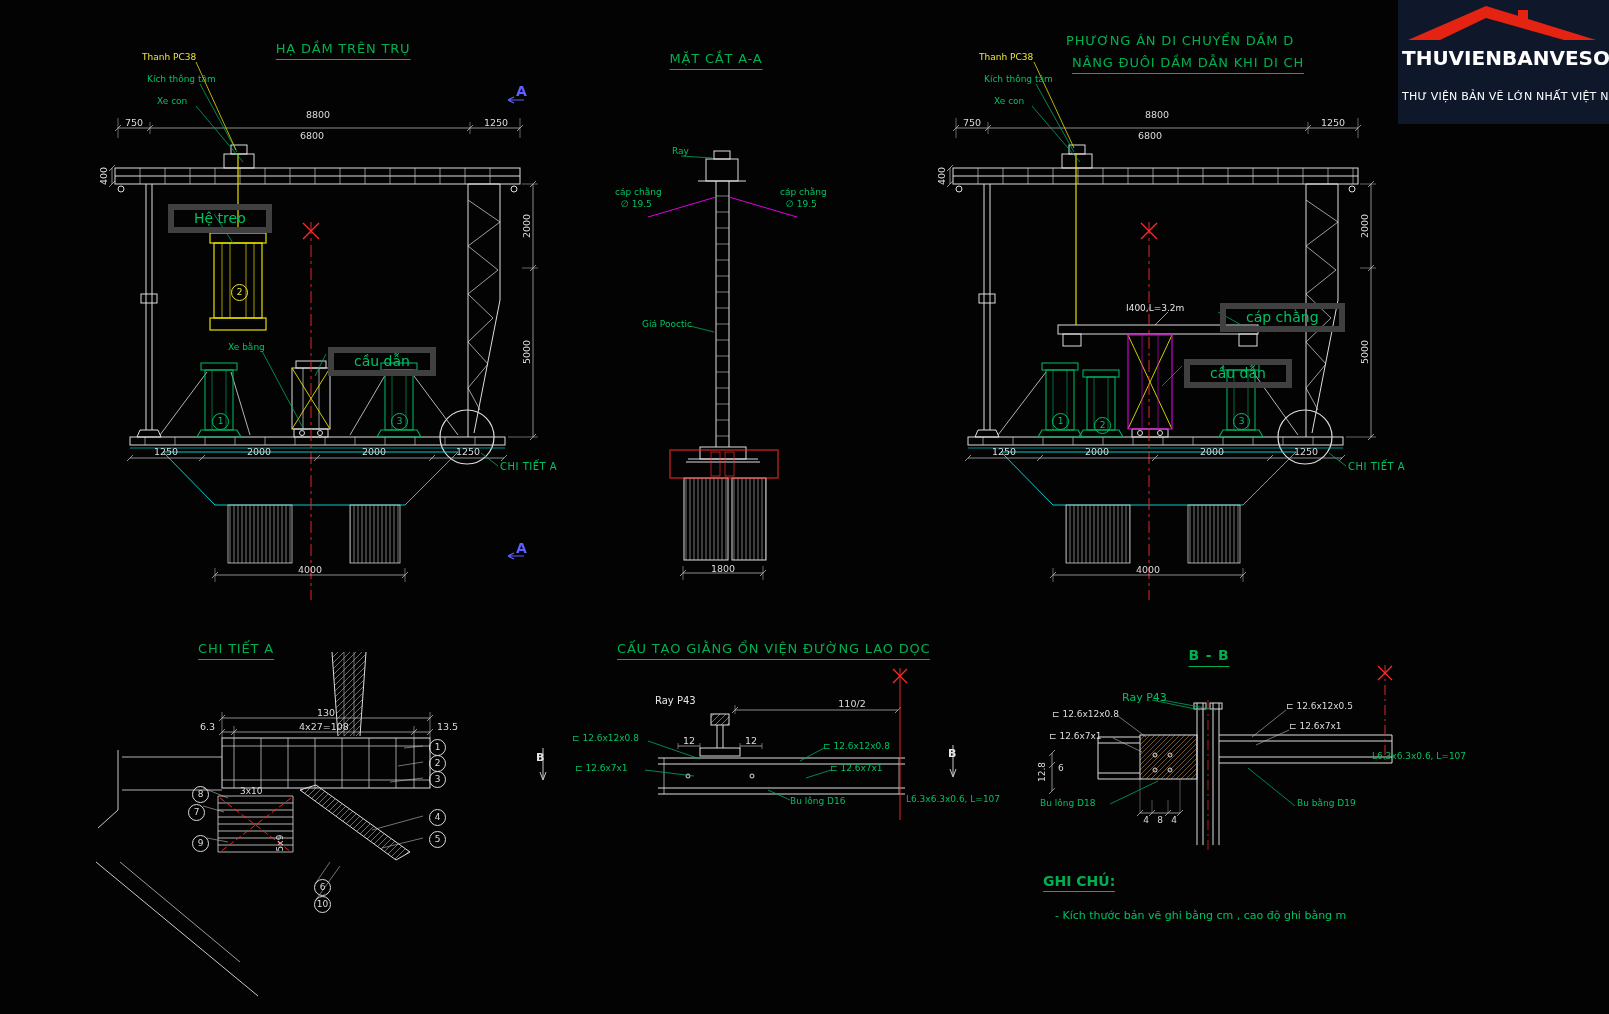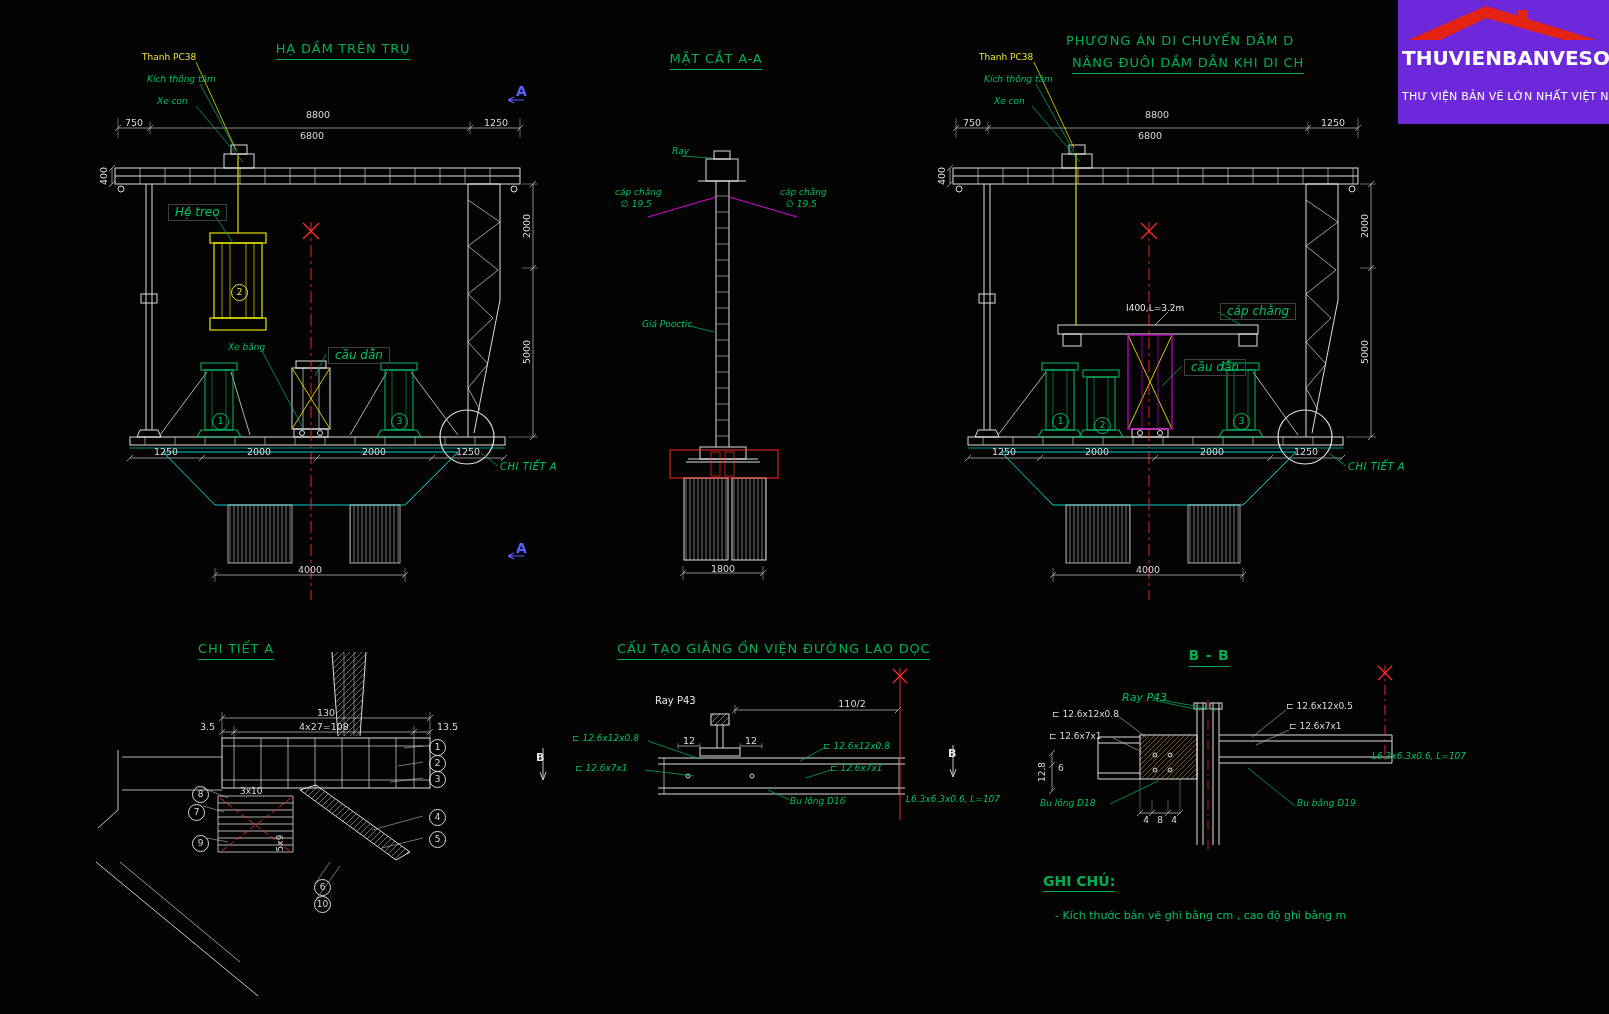--- a/index.html
+++ b/index.html
@@ -1,41 +1,41 @@
 <!DOCTYPE html>
 <html><head>
 <meta charset="utf-8">
 <style>
   html,body{margin:0;padding:0;background:#000;}
   #stage{position:relative;width:1609px;height:1014px;background:#030303;overflow:hidden;
          font-family:"DejaVu Sans",sans-serif;}
   svg.geo{position:absolute;left:0;top:0;z-index:1;}
   .t{position:absolute;z-index:3;font-size:10px;color:#e6e6e6;white-space:nowrap;line-height:1.1;}
-  .g{color:#00c064;font-style:italic;}
+  .g{color:#00c064;}
   .y{color:#ece43a;}
   .dim{font-size:9.5px;color:#dcdcdc;}
   .sm{font-size:9px;}
   .ctr{transform:translateX(-50%);}
   .rot{transform:translate(-50%,-50%) rotate(-90deg);}
   .ttl{font-size:13px;color:#00b050;letter-spacing:.8px;border-bottom:1px solid #00b050;padding-bottom:3px;}
-  .box{border:1px solid #404040;padding:1px 6px;font-size:12px;}
+  .box{border:6px solid #404040;padding:1px 20px;font-size:14px;}
   .balloon{position:absolute;z-index:3;width:15px;height:15px;border-radius:50%;display:flex;
            align-items:center;justify-content:center;font-size:9px;line-height:1;}
   .bg{border:1px solid #00c064;color:#00c064;}
   .by{border:1px solid #ece43a;color:#ece43a;}
   .bw{border:1px solid #dcdcdc;color:#dcdcdc;}
   .A{color:#5f5fff;font-weight:bold;font-size:14px;}
   .Bm{color:#e6e6e6;font-weight:bold;font-size:11px;}
   .wm{position:absolute;z-index:4;color:#ea1c2d;font-size:31px;font-weight:bold;
       text-shadow:1px 2px 0 #6e0b12;white-space:nowrap;}
   .copy{position:absolute;z-index:4;color:#efefef;font-size:29px;font-weight:bold;
         text-shadow:2px 2px 2px rgba(130,130,130,.4);white-space:nowrap;}
   .note-title{font-size:14px;font-weight:bold;color:#00b050;border-bottom:1px solid #00b050;padding-bottom:2px;}
   .note-text{font-size:11px;color:#00c064;}
-  #logo{position:absolute;z-index:6;left:1398px;top:0;width:211px;height:124px;background:#6d28d9;}
+  #logo{position:absolute;z-index:6;left:1398px;top:0;width:211px;height:124px;background:#0f172a;}
   #logo .brand{position:absolute;left:4px;top:46px;font-size:20px;font-weight:bold;color:#fff;letter-spacing:0;}
   #logo .tagline{position:absolute;left:4px;top:90px;font-size:11px;color:#fff;letter-spacing:.2px;white-space:nowrap;}
 </style>
 </head>
 <body>
 
 <div id="stage">
 
 <svg class="geo" width="1609" height="1014" viewBox="0 0 1609 1014">
   <defs>
@@ -373,21 +373,21 @@
 <div class="t dim ctr" style="left:1212px;top:447px">2000</div>
 <div class="t dim ctr" style="left:1306px;top:447px">1250</div>
 <div class="t dim ctr" style="left:1148px;top:565px">4000</div>
 <div class="balloon bg" style="left:1052px;top:413px">1</div>
 <div class="balloon bg" style="left:1094px;top:417px">2</div>
 <div class="balloon bg" style="left:1233px;top:413px">3</div>
 
 <div class="t ttl ctr" style="left:236px;top:642px">CHI TIẾT A</div>
 <div class="t dim ctr" style="left:326px;top:708px">130</div>
 <div class="t dim ctr" style="left:324px;top:722px">4x27=108</div>
-<div class="t dim" style="left:200px;top:722px">3.5</div>
+<div class="t dim" style="left:200px;top:722px">6.3</div>
 <div class="t dim" style="left:437px;top:722px">13.5</div>
 <div class="t dim sm" style="left:240px;top:787px">3x10</div>
 <div class="t dim sm rot" style="left:281px;top:843px">5x9</div>
 <div class="balloon bw" style="left:429px;top:739px">1</div>
 <div class="balloon bw" style="left:429px;top:755px">2</div>
 <div class="balloon bw" style="left:429px;top:771px">3</div>
 <div class="balloon bw" style="left:429px;top:809px">4</div>
 <div class="balloon bw" style="left:429px;top:831px">5</div>
 <div class="balloon bw" style="left:314px;top:879px">6</div>
 <div class="balloon bw" style="left:188px;top:804px">7</div>

